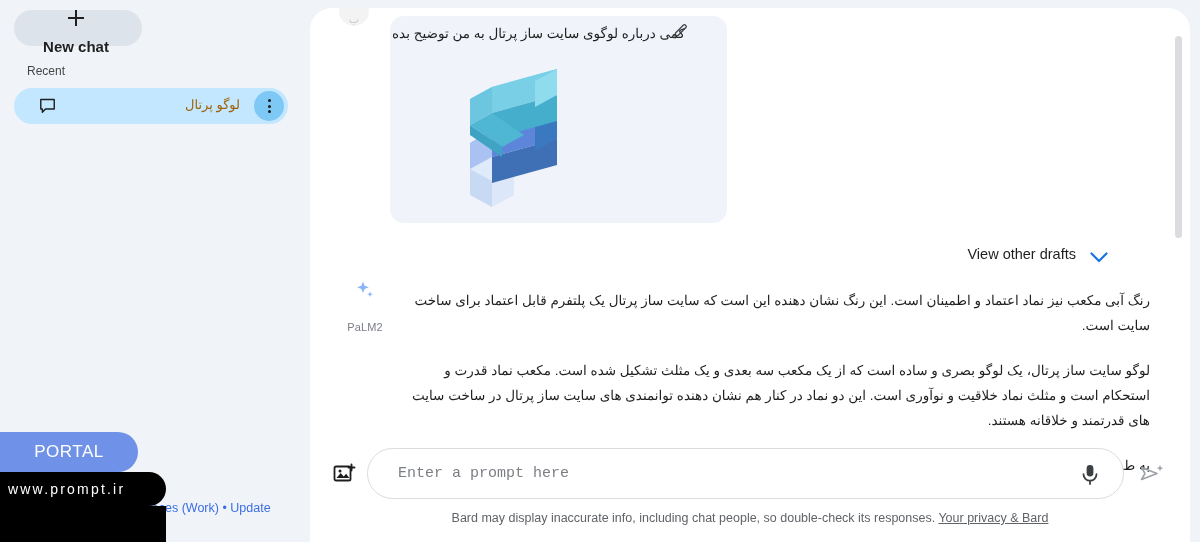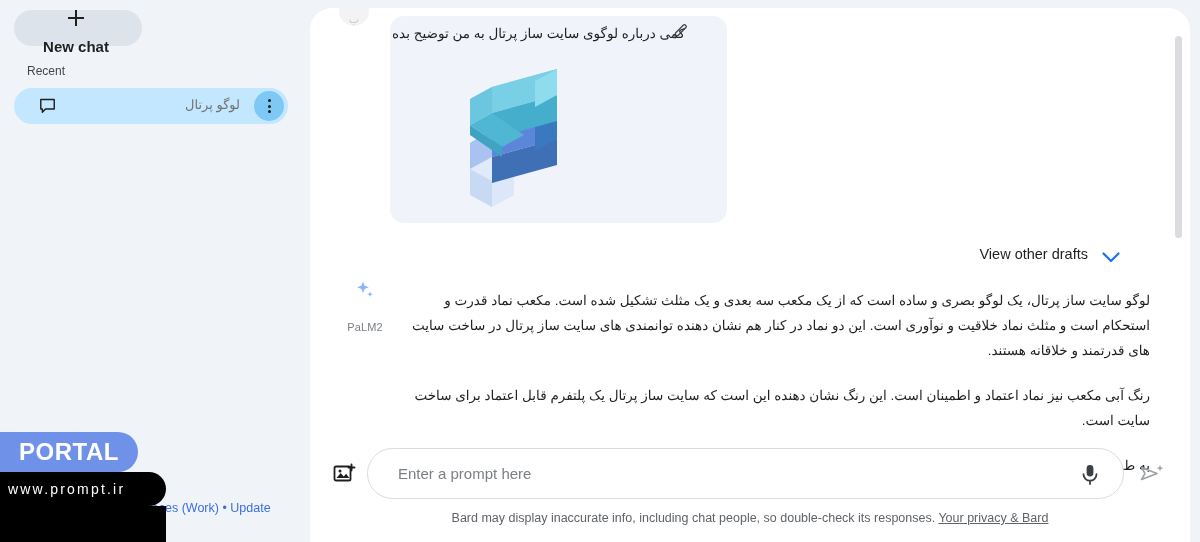--- a/index.html
+++ b/index.html
@@ -47,21 +47,21 @@
     background: #c2e7ff; border-radius: 18px;
     display: flex; align-items: center; cursor: pointer;
   }
   .recent-item .chat-ico {
     position: absolute; left: 24px; top: 8px;
     width: 19px; height: 19px;
   }
   .recent-item .chat-ico svg { display: block; }
   .recent-title {
     position: absolute; right: 48px; top: 9px;
-    font-size: 13px; color: #737373;
+    font-size: 13px; color: #a16207;
     direction: rtl; white-space: nowrap;
   }
   .recent-menu-btn {
     position: absolute; right: 4px; top: 3px;
     width: 30px; height: 30px; border-radius: 50%;
     background: #7ec8f5;
     display: flex; align-items: center; justify-content: center;
     gap: 2.5px; flex-direction: column; cursor: pointer;
   }
   .recent-menu-btn i {
@@ -114,21 +114,21 @@
   }
 
   
   .logo-wrap {
     position: absolute; left: 72px; top: 45px;
     width: 106px; height: 150px;
   }
 
   
   .drafts-row {
-    position: absolute; right: 70px; top: 238px;
+    position: absolute; right: 82px; top: 238px;
     display: flex; align-items: center; gap: 14px;
     cursor: pointer;
   }
   .drafts-label { font-size: 14.5px; color: #1f1f1f; }
   .chev { width: 18px; height: 11px; }
 
   
   .palm-badge {
     position: absolute; left: 25px; top: 272px;
     width: 60px; text-align: center;
@@ -155,21 +155,21 @@
     width: 26px; height: 26px; cursor: pointer;
   }
   .input-pill {
     position: absolute; left: 57px; bottom: 43px;
     width: 757px; height: 51px;
     background: #fff; border: 1px solid #dadce0; border-radius: 26px;
   }
   .input-field {
     position: absolute; left: 30px; top: 0; height: 49px; width: 660px;
     border: none; outline: none; background: transparent;
-    font-family: Liberation Sans, sans-serif;
+    font-family: Liberation Mono, monospace;
     font-size: 15px; color: #1d4ed8;
   }
   .input-field::placeholder { color: #7b7f85; }
   .mic-btn {
     position: absolute; right: 22px; top: 14px;
     width: 22px; height: 23px; cursor: pointer;
   }
   .send-btn {
     position: absolute; left: 830px; bottom: 57px;
     width: 24px; height: 22px; cursor: pointer;
@@ -190,21 +190,21 @@
   }
 
   
   .wm-portal {
     position: absolute; left: 0; top: 432px;
     width: 138px; height: 40px;
     background: #6f92e8; border-top-right-radius: 20px; border-bottom-right-radius: 20px;
     display: flex; align-items: center; justify-content: center;
   }
   .wm-portal span {
-    font-size: 24px; font-weight: 700; color: #ffffff; letter-spacing: .5px; text-align: right;
+    font-size: 17px; font-weight: 400; color: #ffffff; letter-spacing: .5px; text-align: right;
   }
   .wm-url {
     position: absolute; left: 0; top: 472px;
     width: 166px; height: 34px;
     background: #000000; border-top-right-radius: 18px; border-bottom-right-radius: 18px;
     display: flex; align-items: center;
   }
   .wm-url span {
     font-size: 14px; color: #ffffff; letter-spacing: 2.2px; padding-left: 8px;
     font-family: "Liberation Sans", sans-serif;
@@ -303,22 +303,22 @@
       <span class="spark">
         <svg width="24" height="21" viewBox="0 0 24 21">
           <path d="M10 1.5l1.6 4.2 4.2 1.6-4.2 1.6L10 13.1 8.4 8.9 4.2 7.3l4.2-1.6z" fill="#8ab4f8"></path>
           <path d="M17 11.5l.8 2 2 .8-2 .8-.8 2-.8-2-2-.8 2-.8z" fill="#8ab4f8"></path>
         </svg>
       </span>
       <span class="palm-txt">PaLM2</span>
     </div>
 
     <div class="response">
+      <p>رنگ آبی مکعب نیز نماد اعتماد و اطمینان است. این رنگ نشان دهنده این است که سایت ساز پرتال یک پلتفرم قابل اعتماد برای ساخت سایت است.</p>
       <p>لوگو سایت ساز پرتال، یک لوگو بصری و ساده است که از یک مکعب سه بعدی و یک مثلث تشکیل شده است. مکعب نماد قدرت و استحکام است و مثلث نماد خلاقیت و نوآوری است. این دو نماد در کنار هم نشان دهنده توانمندی های سایت ساز پرتال در ساخت سایت های قدرتمند و خلاقانه هستند.</p>
-      <p>رنگ آبی مکعب نیز نماد اعتماد و اطمینان است. این رنگ نشان دهنده این است که سایت ساز پرتال یک پلتفرم قابل اعتماد برای ساخت سایت است.</p>
       <p>به طور کلی، لوگو سایت ساز پرتال یک لوگو قوی و موثر است که پیام های مهمی را به مخاطبان منتقل می کند.</p>
     </div>
 
     <span class="img-btn">
       <svg width="26" height="26" viewBox="0 0 26 26">
         <rect x="2.5" y="5.5" width="16" height="14" rx="1.6" fill="none" stroke="#1f1f1f" stroke-width="1.8"></rect>
         <path d="M4.5 17l4.2-5 3 3.4 2.4-2.6 3.2 4.2z" fill="#1f1f1f"></path>
         <circle cx="8" cy="10" r="1.5" fill="#1f1f1f"></circle>
         <path d="M19.5 3.5v6M16.5 6.5h6" stroke="#1f1f1f" stroke-width="1.9" stroke-linecap="round"></path>
       </svg>

